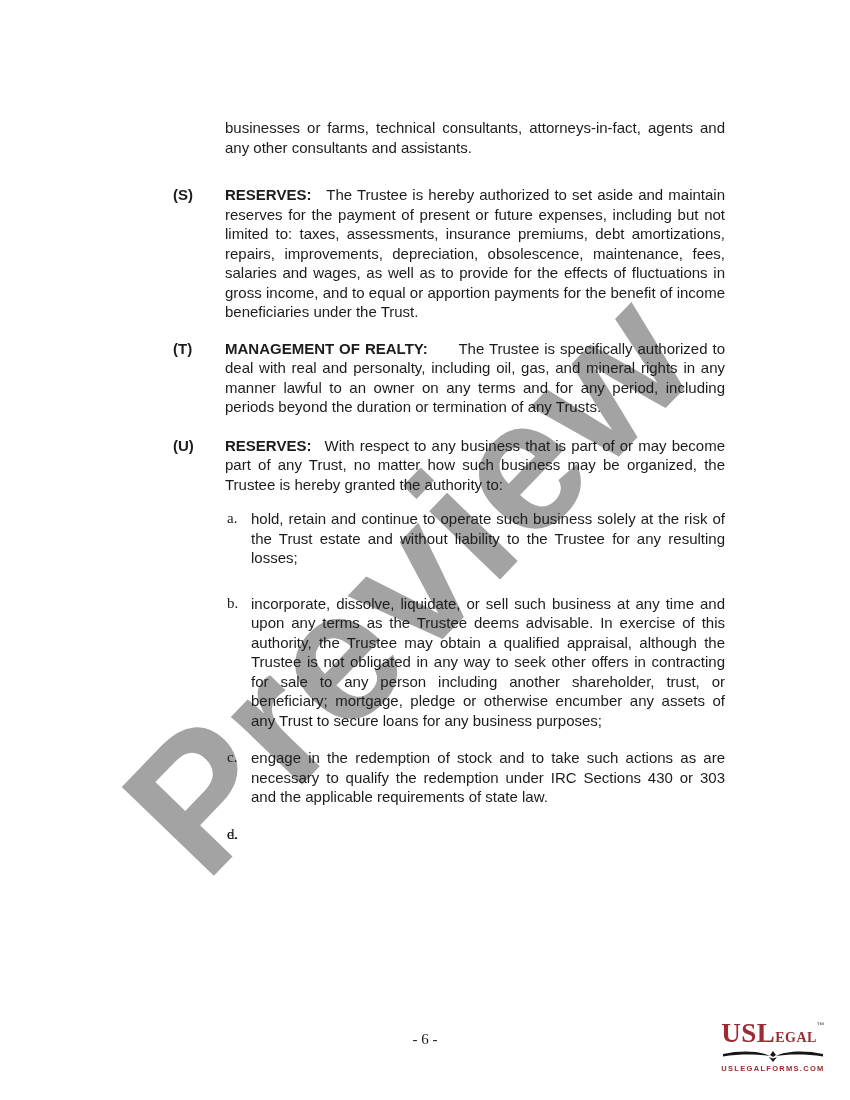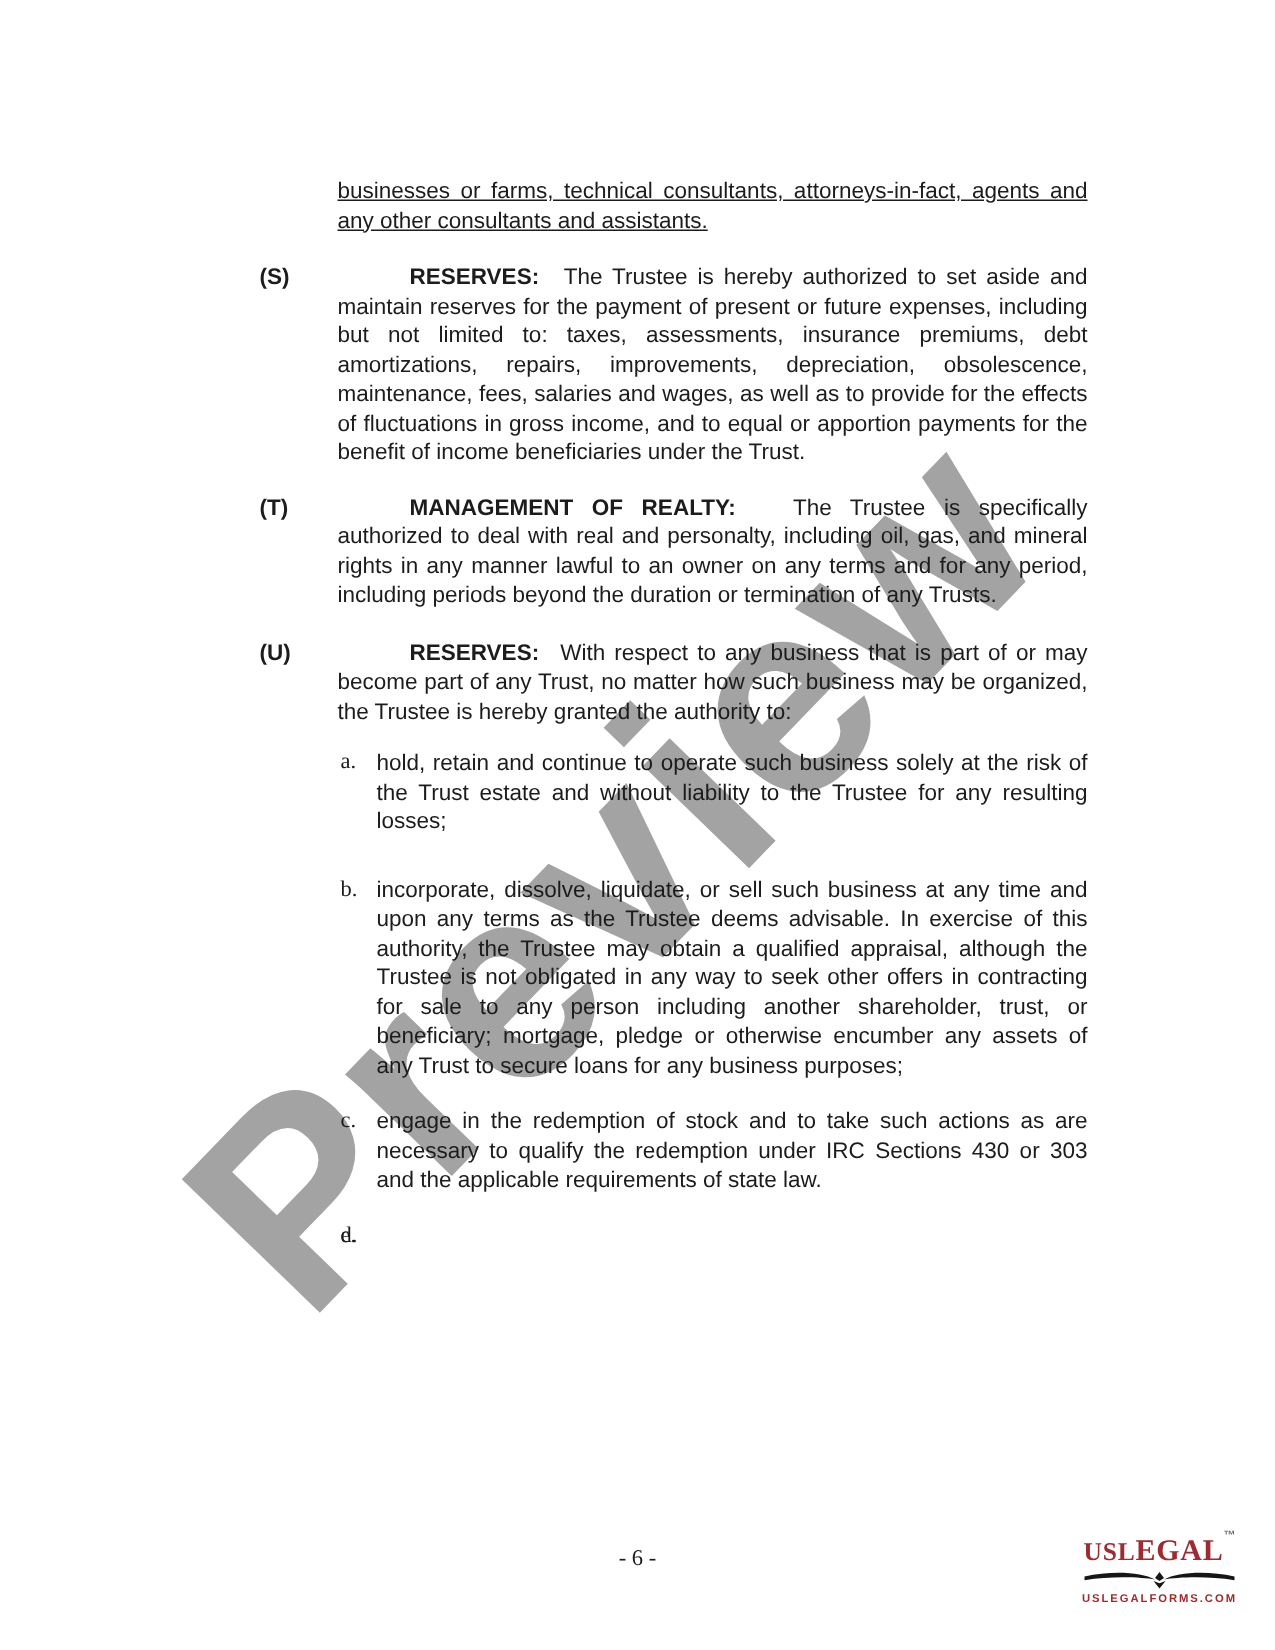--- a/index.html
+++ b/index.html
@@ -35,26 +35,26 @@
   }
   .para{
     position:relative;
     padding-left:52px;
     text-align:justify;
   }
   .para .label{
     position:absolute;left:0;top:0;
     font-weight:bold;
   }
-  .h{font-weight:bold;margin-left:48px;}
+  .h{font-weight:bold;}
   .gap{display:inline-block;height:1px;}
   .gap-s{width:10px;}
   .gap-t{width:26px;}
   .gap-u{width:8px;}
-  .mb18{margin-bottom:18px;text-decoration:underline;}
+  .mb18{margin-bottom:28px;}
   .mb17{margin-bottom:17px;}
   .mb19{margin-bottom:19px;}
   .mb10{margin-bottom:10px;}
   .list{margin-left:52px;}
   .item{
     position:relative;
     padding-left:26px;
     text-align:justify;
   }
   .item .letter{
@@ -82,22 +82,22 @@
     text-align:center;
     z-index:2;
     line-height:1;
   }
   .brand{
     font-family:"Liberation Serif", serif;
     font-weight:bold;
     color:#9e2b31;
     white-space:nowrap;
   }
-  .brand-big{font-size:17px;letter-spacing:0.5px;}
-  .brand-small{font-size:20px;letter-spacing:0.5px;}
+  .brand-big{font-size:27px;letter-spacing:0.5px;}
+  .brand-small{font-size:14px;letter-spacing:0.5px;}
   .tm{
     font-size:8px;
     color:#6b6b6b;
     vertical-align:14px;
     font-family:"Liberation Sans", sans-serif;
   }
   .ornament{display:block;margin:2px auto 2px auto;}
   .site{
     font-family:"Liberation Sans", sans-serif;
     font-size:7.5px;

